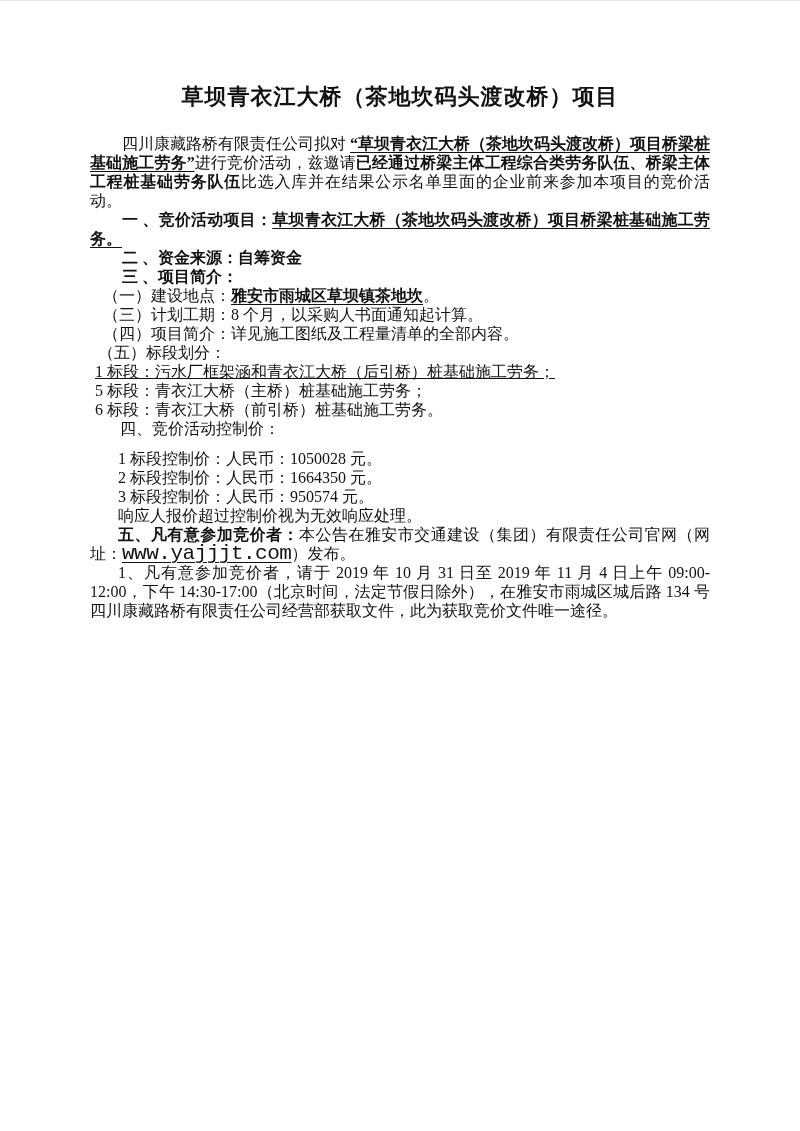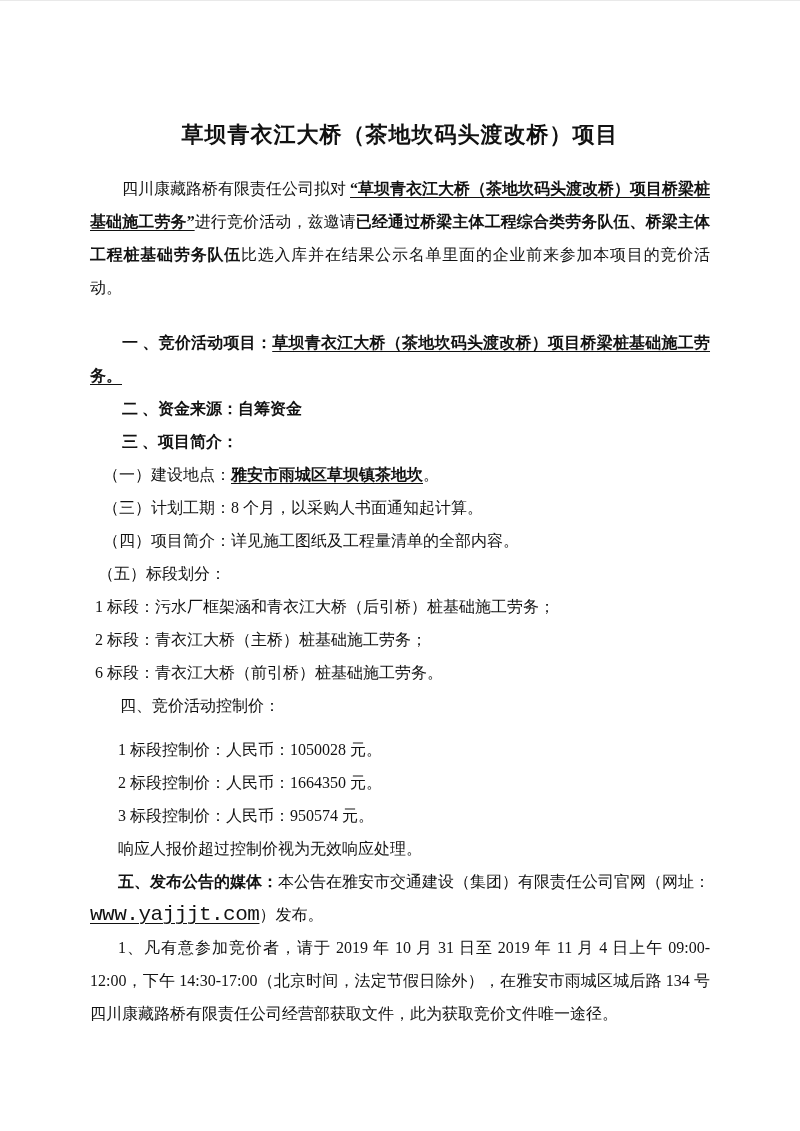--- a/index.html
+++ b/index.html
@@ -3,68 +3,68 @@
 <meta charset="utf-8">
 <style>
   html,body { margin:0; padding:0; background:#ffffff; }
   .page {
     position: relative;
     width: 800px;
     height: 1131px;
     margin: 0 auto;
     background: #ffffff;
     box-sizing: border-box;
-    padding: 113px 90px 0 90px;
+    padding: 75px 90px 0 90px;
     font-family: "Liberation Serif", "DejaVu Serif", serif;
     color: #121212;
     border-top: 1px solid #e9e9e9;
     overflow: hidden;
   }
   .title-block {
     text-align: center;
     font-weight: 700;
     font-size: 22px;
     line-height: 42px;
     letter-spacing: 1px;
   }
   .doc-body {
     margin-top: 16px;
     font-size: 16px;
-    line-height: 33px;
+    line-height: 19px;
     text-align: justify;
   }
   p.para { margin: 0; }
   .run-b { font-weight: 700; }
   .run-u { text-decoration: underline; text-underline-offset: 3px; text-decoration-thickness: 1px; }
   .run-m {
     font-family: "Liberation Mono", "DejaVu Sans Mono", monospace;
     font-size: 21px;
     letter-spacing: -0.5px;
   }
 </style>
 </head>
 <body>
 
 <div class="page">
   <div class="title-block">
     <div>草坝青衣江大桥（茶地坎码头渡改桥）项目</div>
   </div>
   <div class="doc-body">
       <p class="para" style="text-indent: 32px;"><span>四川康藏路桥有限责任公司拟对 </span><span class="run-b run-u">“草坝青衣江大桥（茶地坎码头渡改桥）项目桥梁桩基础施工劳务”</span><span>进行竞价活动，兹邀请</span><span class="run-b">已经通过桥梁主体工程综合类劳务队伍、桥梁主体工程桩基础劳务队伍</span><span>比选入库并在结果公示名单里面的企业前来参加本项目的竞价活动。</span></p>
-      <p class="para" style="text-indent: 32px; margin-top: 22px;"><span class="run-b">一 、竞价活动项目：</span><span class="run-b run-u">草坝青衣江大桥（茶地坎码头渡改桥）项目桥梁桩基础施工劳务。</span></p>
+      <p class="para" style="text-indent: 32px;"><span class="run-b">一 、竞价活动项目：</span><span class="run-b run-u">草坝青衣江大桥（茶地坎码头渡改桥）项目桥梁桩基础施工劳务。</span></p>
       <p class="para" style="text-indent: 32px;"><span class="run-b">二 、资金来源：自筹资金</span></p>
       <p class="para" style="text-indent: 32px;"><span class="run-b">三 、项目简介：</span></p>
       <p class="para" style="text-indent: 13px;"><span>（一）建设地点：</span><span class="run-b run-u">雅安市雨城区草坝镇茶地坎</span><span>。</span></p>
       <p class="para" style="text-indent: 13px;"><span>（三）计划工期：8 个月，以采购人书面通知起计算。</span></p>
       <p class="para" style="text-indent: 13px;"><span>（四）项目简介：详见施工图纸及工程量清单的全部内容。</span></p>
       <p class="para" style="text-indent: 8px;"><span>（五）标段划分：</span></p>
-      <p class="para" style="text-indent: 5px;"><span>1 标段：污水厂框架涵和青衣江大桥（后引桥）桩基础施工劳务；</span></p>
-      <p class="para" style="text-indent: 5px;"><span>2 标段：青衣江大桥（主桥）桩基础施工劳务；</span></p>
+      <p class="para" style="text-indent: 5px; text-decoration: underline;"><span>1 标段：污水厂框架涵和青衣江大桥（后引桥）桩基础施工劳务；</span></p>
+      <p class="para" style="text-indent: 5px;"><span>5 标段：青衣江大桥（主桥）桩基础施工劳务；</span></p>
       <p class="para" style="text-indent: 5px;"><span>6 标段：青衣江大桥（前引桥）桩基础施工劳务。</span></p>
       <p class="para" style="text-indent: 30px;"><span>四、竞价活动控制价：</span></p>
       <p class="para" style="text-indent: 28px; margin-top: 11px;"><span>1 标段控制价：人民币：1050028 元。</span></p>
       <p class="para" style="text-indent: 28px;"><span>2 标段控制价：人民币：1664350 元。</span></p>
       <p class="para" style="text-indent: 28px;"><span>3 标段控制价：人民币：950574 元。</span></p>
       <p class="para" style="text-indent: 28px;"><span>响应人报价超过控制价视为无效响应处理。</span></p>
-      <p class="para" style="text-indent: 28px;"><span class="run-b">五、发布公告的媒体：</span><span>本公告在雅安市交通建设（集团）有限责任公司官网（网址：</span><span class="run-u run-m">www.yajjjt.com</span><span>）发布。</span></p>
+      <p class="para" style="text-indent: 28px;"><span class="run-b">五、凡有意参加竞价者：</span><span>本公告在雅安市交通建设（集团）有限责任公司官网（网址：</span><span class="run-u run-m">www.yajjjt.com</span><span>）发布。</span></p>
       <p class="para" style="text-indent: 28px;"><span>1、凡有意参加竞价者，请于 2019 年 10 月 31 日至 2019 年 11 月 4 日上午 09:00-12:00，下午 14:30-17:00（北京时间，法定节假日除外），在雅安市雨城区城后路 134 号四川康藏路桥有限责任公司经营部获取文件，此为获取竞价文件唯一途径。</span></p>
     </div>
 </div>
 
 </body></html>

